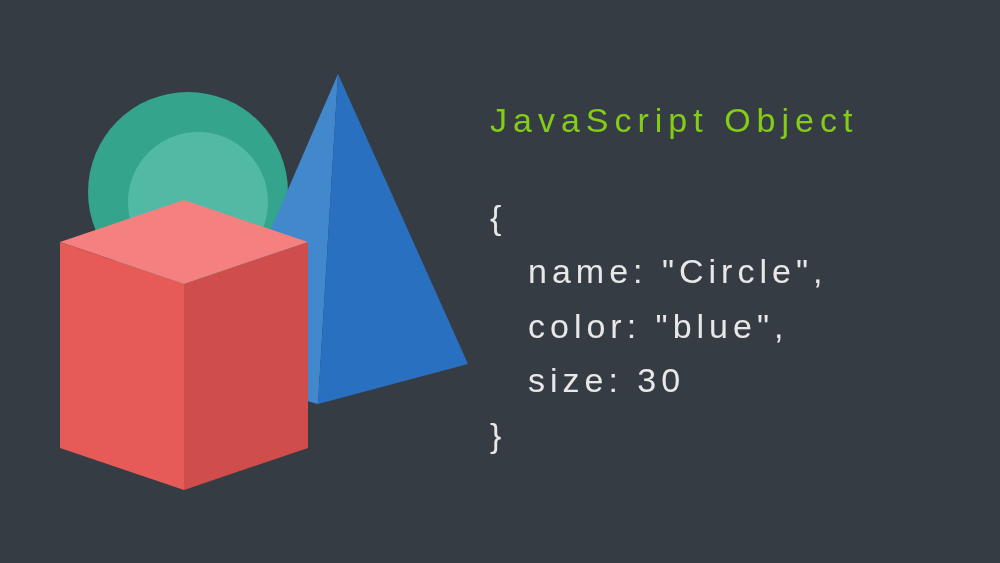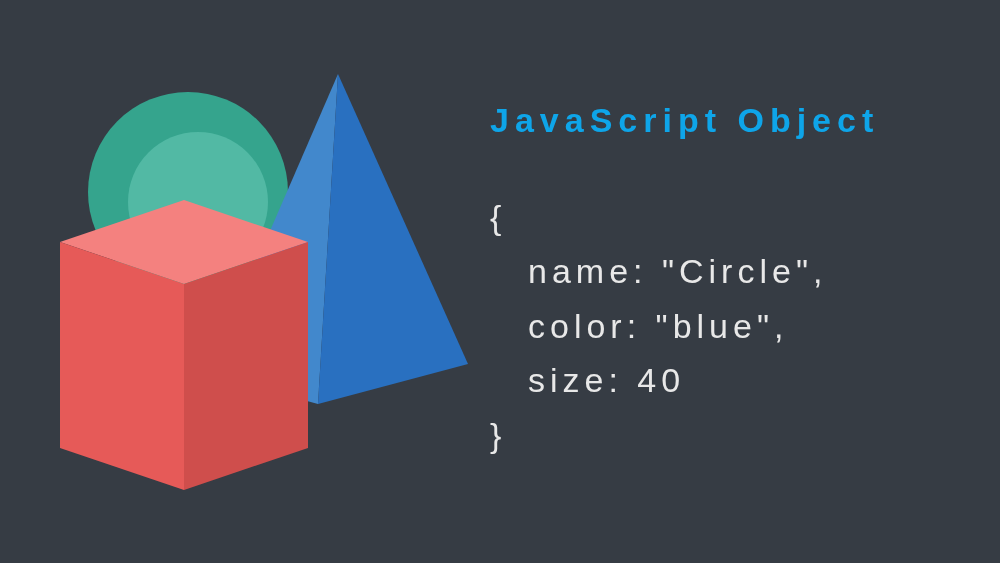--- a/index.html
+++ b/index.html
@@ -37,23 +37,23 @@
       position: absolute;
       left: 60px;
       top: 200px;
     }
     .code-area {
       flex: 1;
       padding-left: 20px;
       padding-right: 40px;
     }
     .code-title {
-      color: #0ea5e9;
+      color: #84cc16;
       font-size: 34px;
-      font-weight: 700;
+      font-weight: 400;
       letter-spacing: 6px;
       margin-bottom: 50px;
     }
     .code-block {
       color: #e8e8e8;
       font-size: 34px;
       font-weight: 300;
       letter-spacing: 5px;
       line-height: 1.6;
     }
@@ -84,16 +84,16 @@
     <polygon points="124,84 248,42 248,248 124,290" fill="#cf4e4c"></polygon>
   </svg>
 </div>
 
 <div class="code-area">
   <div class="code-title">JavaScript Object</div>
   <div class="code-block">
     <div class="code-line">{</div>
     <div class="code-line code-indent">name: "Circle",</div>
     <div class="code-line code-indent">color: "blue",</div>
-    <div class="code-line code-indent">size: 40</div>
+    <div class="code-line code-indent">size: 30</div>
     <div class="code-line">}</div>
   </div>
 </div>
 
 </body></html>

